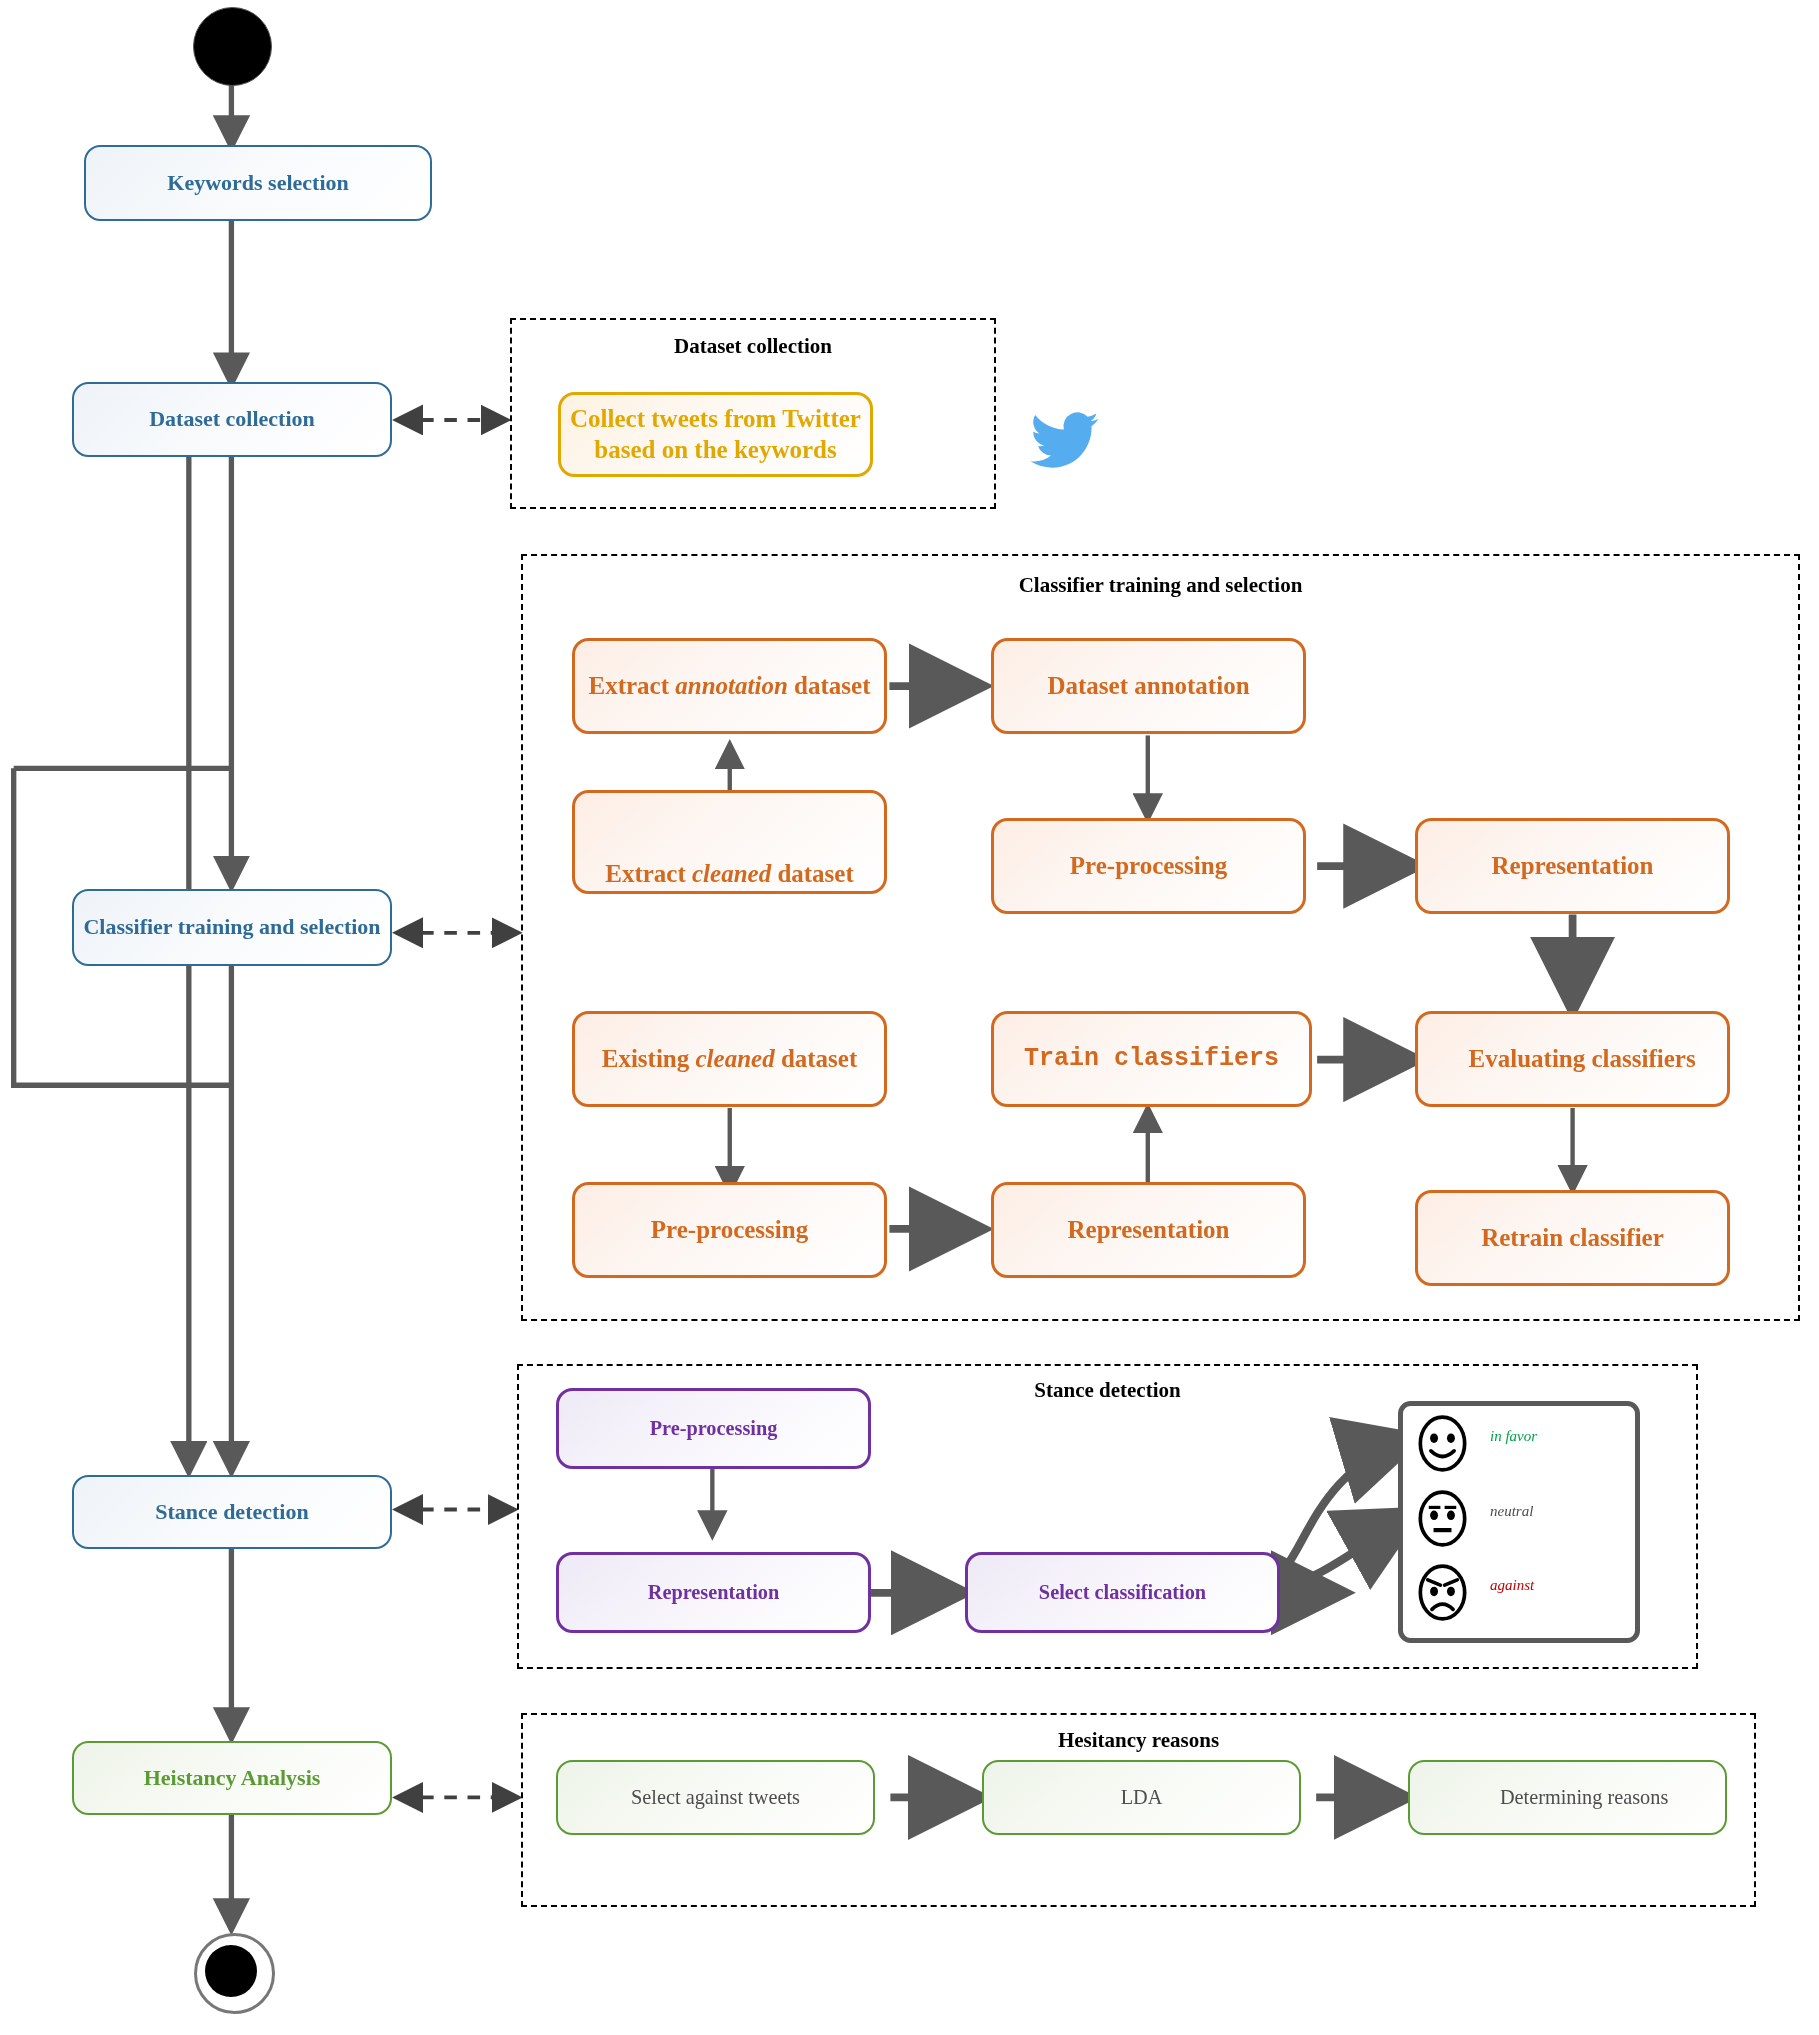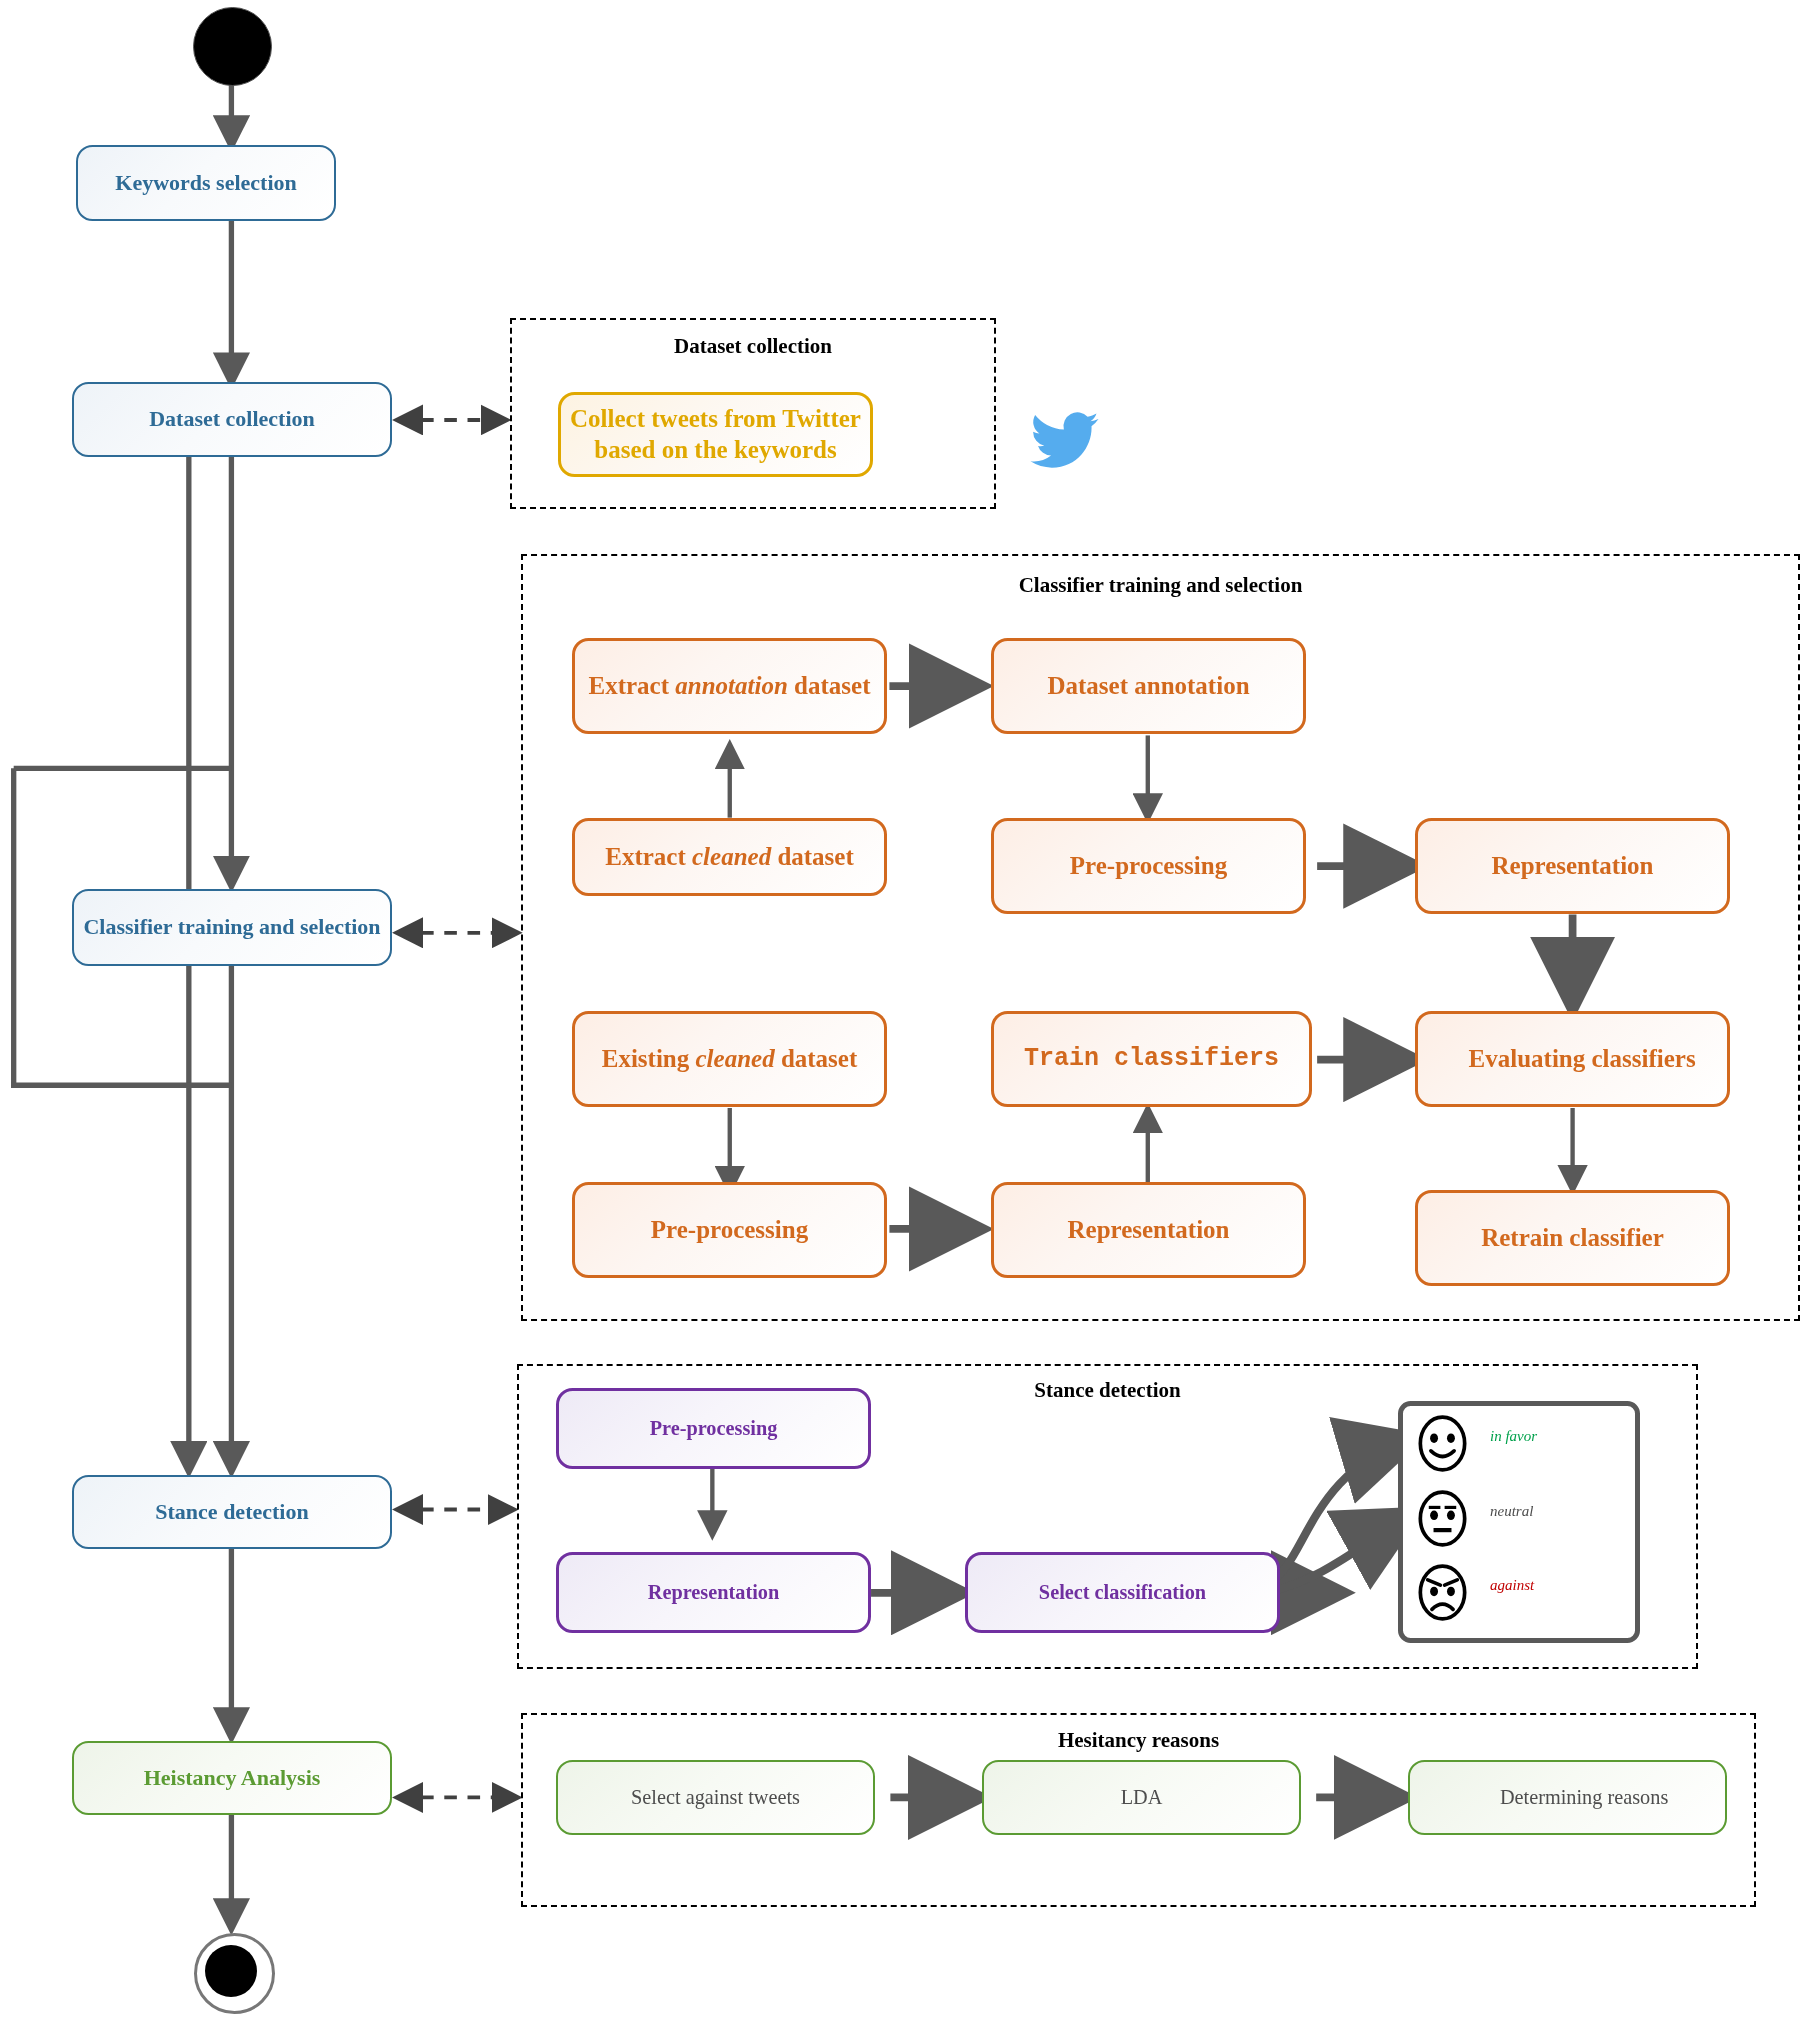--- a/index.html
+++ b/index.html
@@ -188,21 +188,21 @@
     <g stroke="#595959" fill="none">
       <line x1="1840" y1="3715" x2="2020" y2="3715" stroke-width="16" marker-end="url(#ah-thin)"></line>
       <line x1="2720" y1="3715" x2="2900" y2="3715" stroke-width="16" marker-end="url(#ah-thin)"></line>
     </g>
   </svg>
 
   <div class="start-node" style="left:193px;top:6.8px;width:77px;height:77px;"></div>
   <div class="end-outer" style="left:194px;top:1933px;width:75px;height:75px;"></div>
   <div class="end-inner" style="left:205px;top:1945px;width:52px;height:52px;"></div>
 
-  <div class="node blue" style="left:76px;top:145px;width:260px;height:76px;">
+  <div class="node blue" style="left:84px;top:145px;width:348px;height:76px;">
     <span>Keywords selection</span>
   </div>
 
   <div class="node blue" style="left:72px;top:382px;width:320px;height:75px;">
     <span>Dataset collection</span>
   </div>
 
   <div class="node blue" style="left:72px;top:889px;width:320px;height:77px;">
     <span>Classifier training and selection</span>
   </div>
@@ -230,21 +230,21 @@
   <div class="panel-title" style="left:521px;top:573px;width:1279px;">Classifier training and selection</div>
 
   <div class="node orange" style="left:572px;top:638px;width:315px;height:96px;">
     <span><span>Extract </span><em>annotation</em><span> dataset</span></span>
   </div>
 
   <div class="node orange" style="left:991px;top:638px;width:315px;height:96px;">
     <span>Dataset annotation</span>
   </div>
 
-  <div class="node orange" style="left:572px;top:818px;width:315px;height:78px;">
+  <div class="node orange" style="left:572px;top:790px;width:315px;height:104px;align-items:flex-end;">
     <span><span>Extract </span><em>cleaned</em><span> dataset</span></span>
   </div>
 
   <div class="node orange" style="left:991px;top:818px;width:315px;height:96px;">
     <span>Pre-processing</span>
   </div>
 
   <div class="node orange" style="left:1415px;top:818px;width:315px;height:96px;">
     <span>Representation</span>
   </div>

